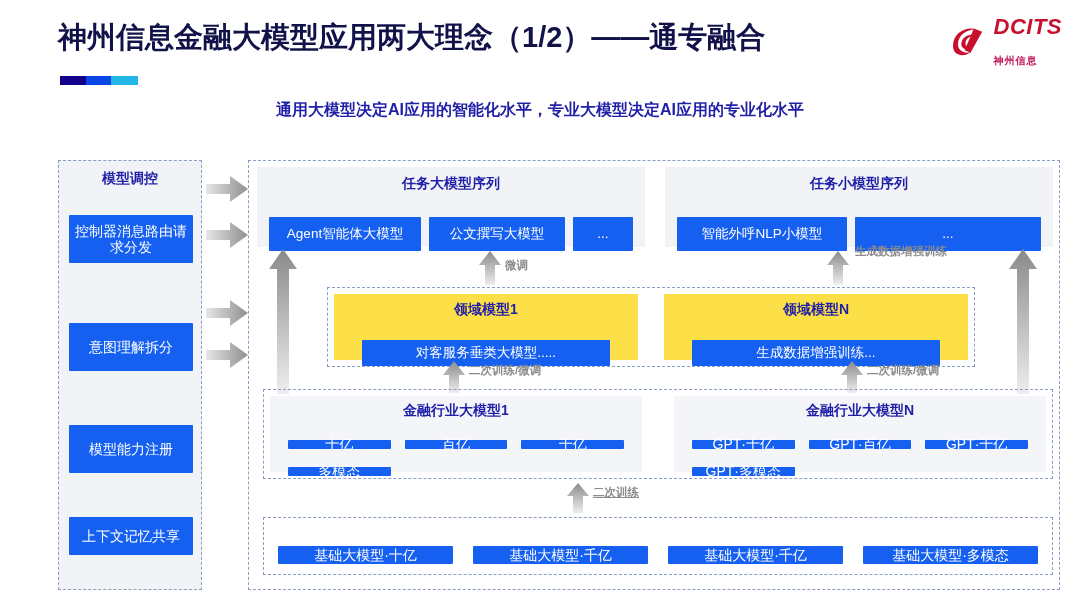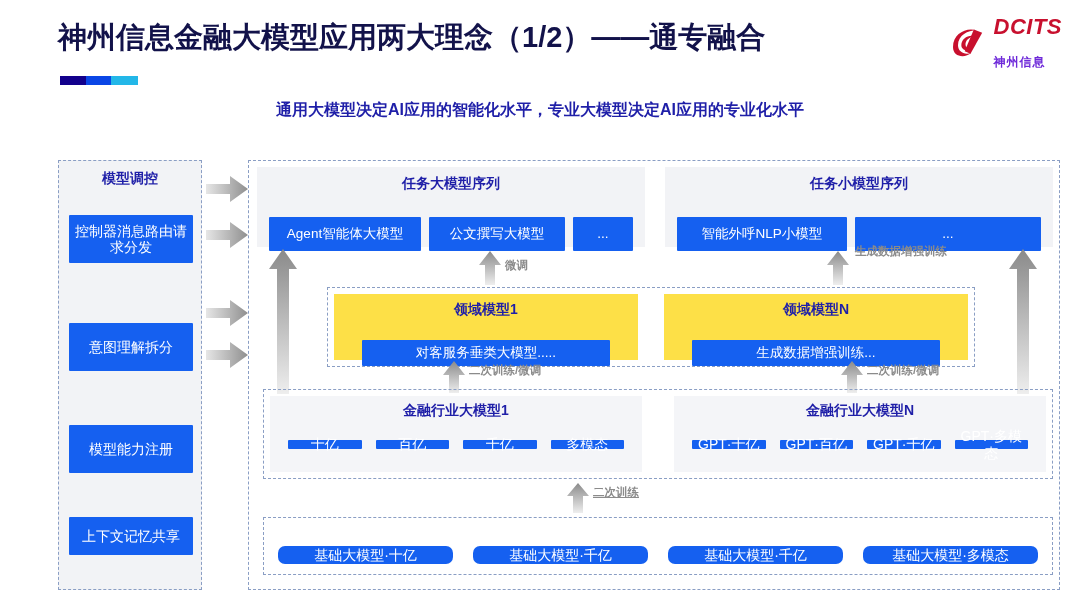--- a/index.html
+++ b/index.html
@@ -21,21 +21,21 @@
     width:78px;height:9px;
     background:linear-gradient(to right,#12008c 0%,#12008c 33%,#0a46e6 33%,#0a46e6 66%,#23b7e8 66%,#23b7e8 100%);
   }
   .logo{
     position:absolute;right:18px;top:16px;
     display:flex;align-items:center;gap:6px;
   }
   .logo-mark{width:40px;height:40px;flex:0 0 auto;}
   .logo-text{display:flex;flex-direction:column;line-height:1;}
   .logo-en{font-size:22px;font-weight:bold;color:#c8102e;letter-spacing:0.5px;font-style:italic;}
-  .logo-cn{font-size:12px;font-weight:bold;color:#6d28d9;letter-spacing:1px;margin-top:18px;}
+  .logo-cn{font-size:10px;font-weight:bold;color:#be185d;letter-spacing:1px;margin-top:18px;}
   .subtitle{
     position:absolute;left:0;right:0;top:100px;
     text-align:center;
     font-size:16px;font-weight:bold;color:#1f1fa8;
   }
 
   
   .blue-box{
     background:#1560f0;
     color:#ffffff;
@@ -79,27 +79,27 @@
 
   .domain-wrap{position:absolute;}
   .domain-inner{position:absolute;background:#fde047;}
   .domain-inner .panel-title{padding-top:7px;}
   .domain-inner .blue-box{position:absolute;left:28px;right:28px;height:26px;top:30px;}
 
   .fin-wrap{position:absolute;}
   .fin-inner{position:absolute;background:#f4f5f8;}
   .fin-inner .panel-title{padding-top:6px;}
   .fin-grid{position:absolute;left:18px;right:18px;top:28px;
-    display:grid;grid-template-columns:1fr 1fr 1fr 1fr;grid-template-rows:25px 25px;gap:2px 14px;}
+    display:grid;grid-template-columns:1fr 1fr 1fr;grid-template-rows:25px 25px;gap:2px 14px;}
   .fin-grid .blue-box{font-size:14px;}
 
   .base-wrap{position:absolute;}
   .base-row{position:absolute;left:14px;right:14px;top:12px;height:34px;
     display:grid;grid-template-columns:repeat(4,1fr);gap:20px;}
-  .base-row .blue-box{font-size:14px;border-radius:7px;}
+  .base-row .blue-box{font-size:14px;}
 
   
   .arrow-up{position:absolute;}
   .arrow-right{position:absolute;}
   .arrow-label{
     position:absolute;color:#8b8b8b;font-size:11.5px;font-weight:bold;
     line-height:1.15;white-space:nowrap;
   }
   .arrow-label.center{text-align:left;white-space:normal;}
 </style>

